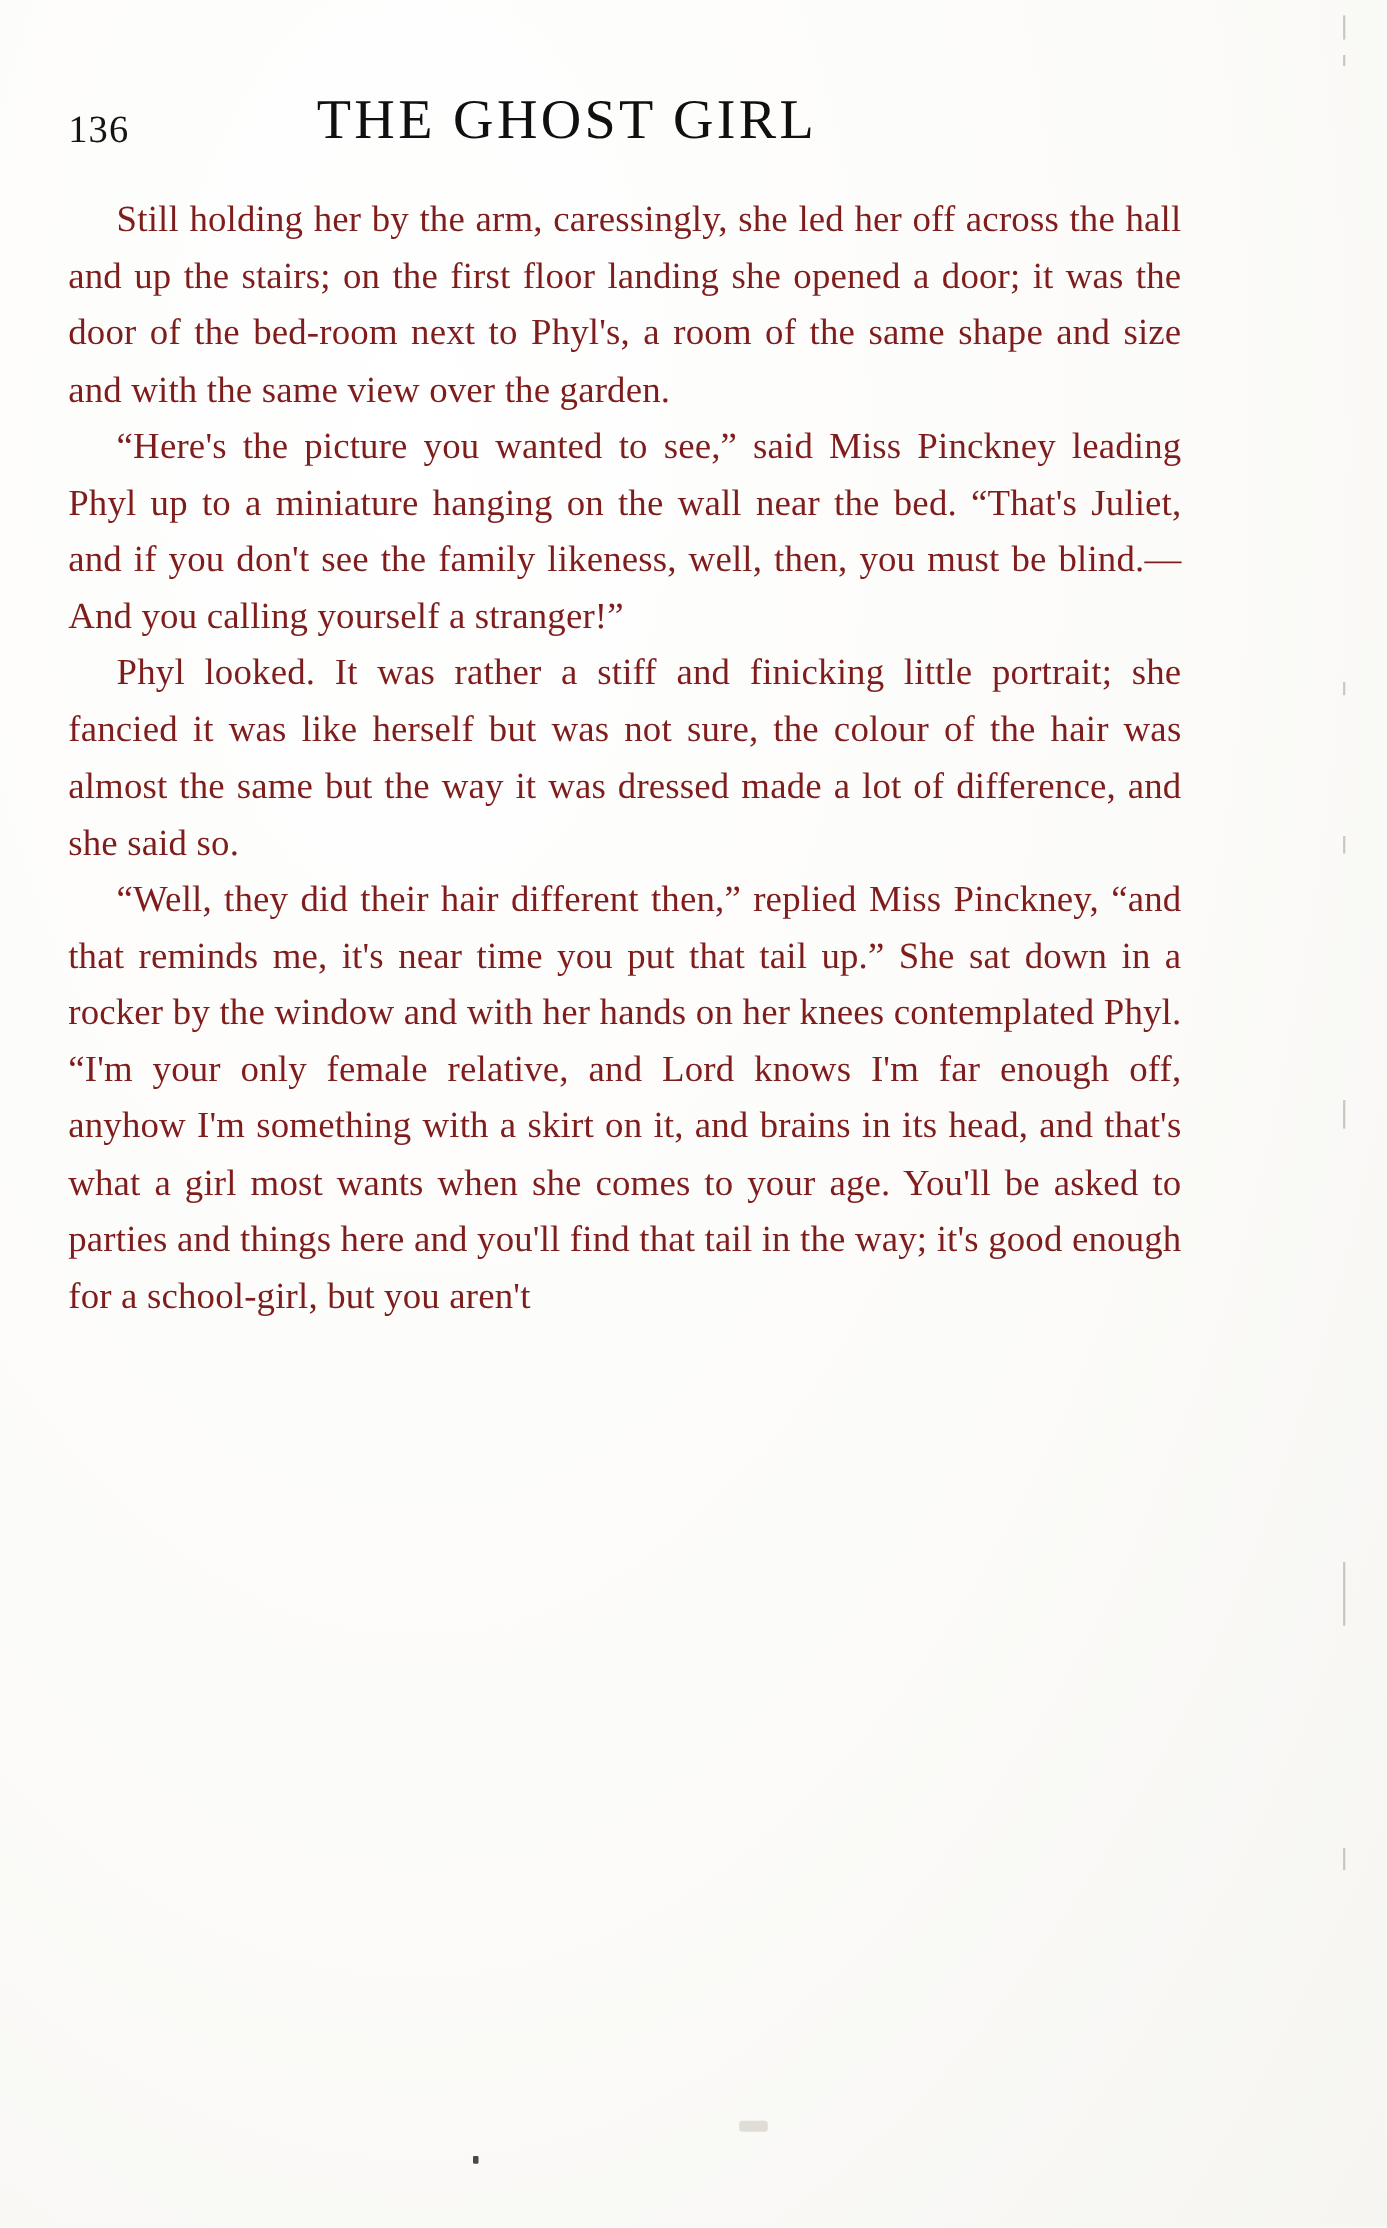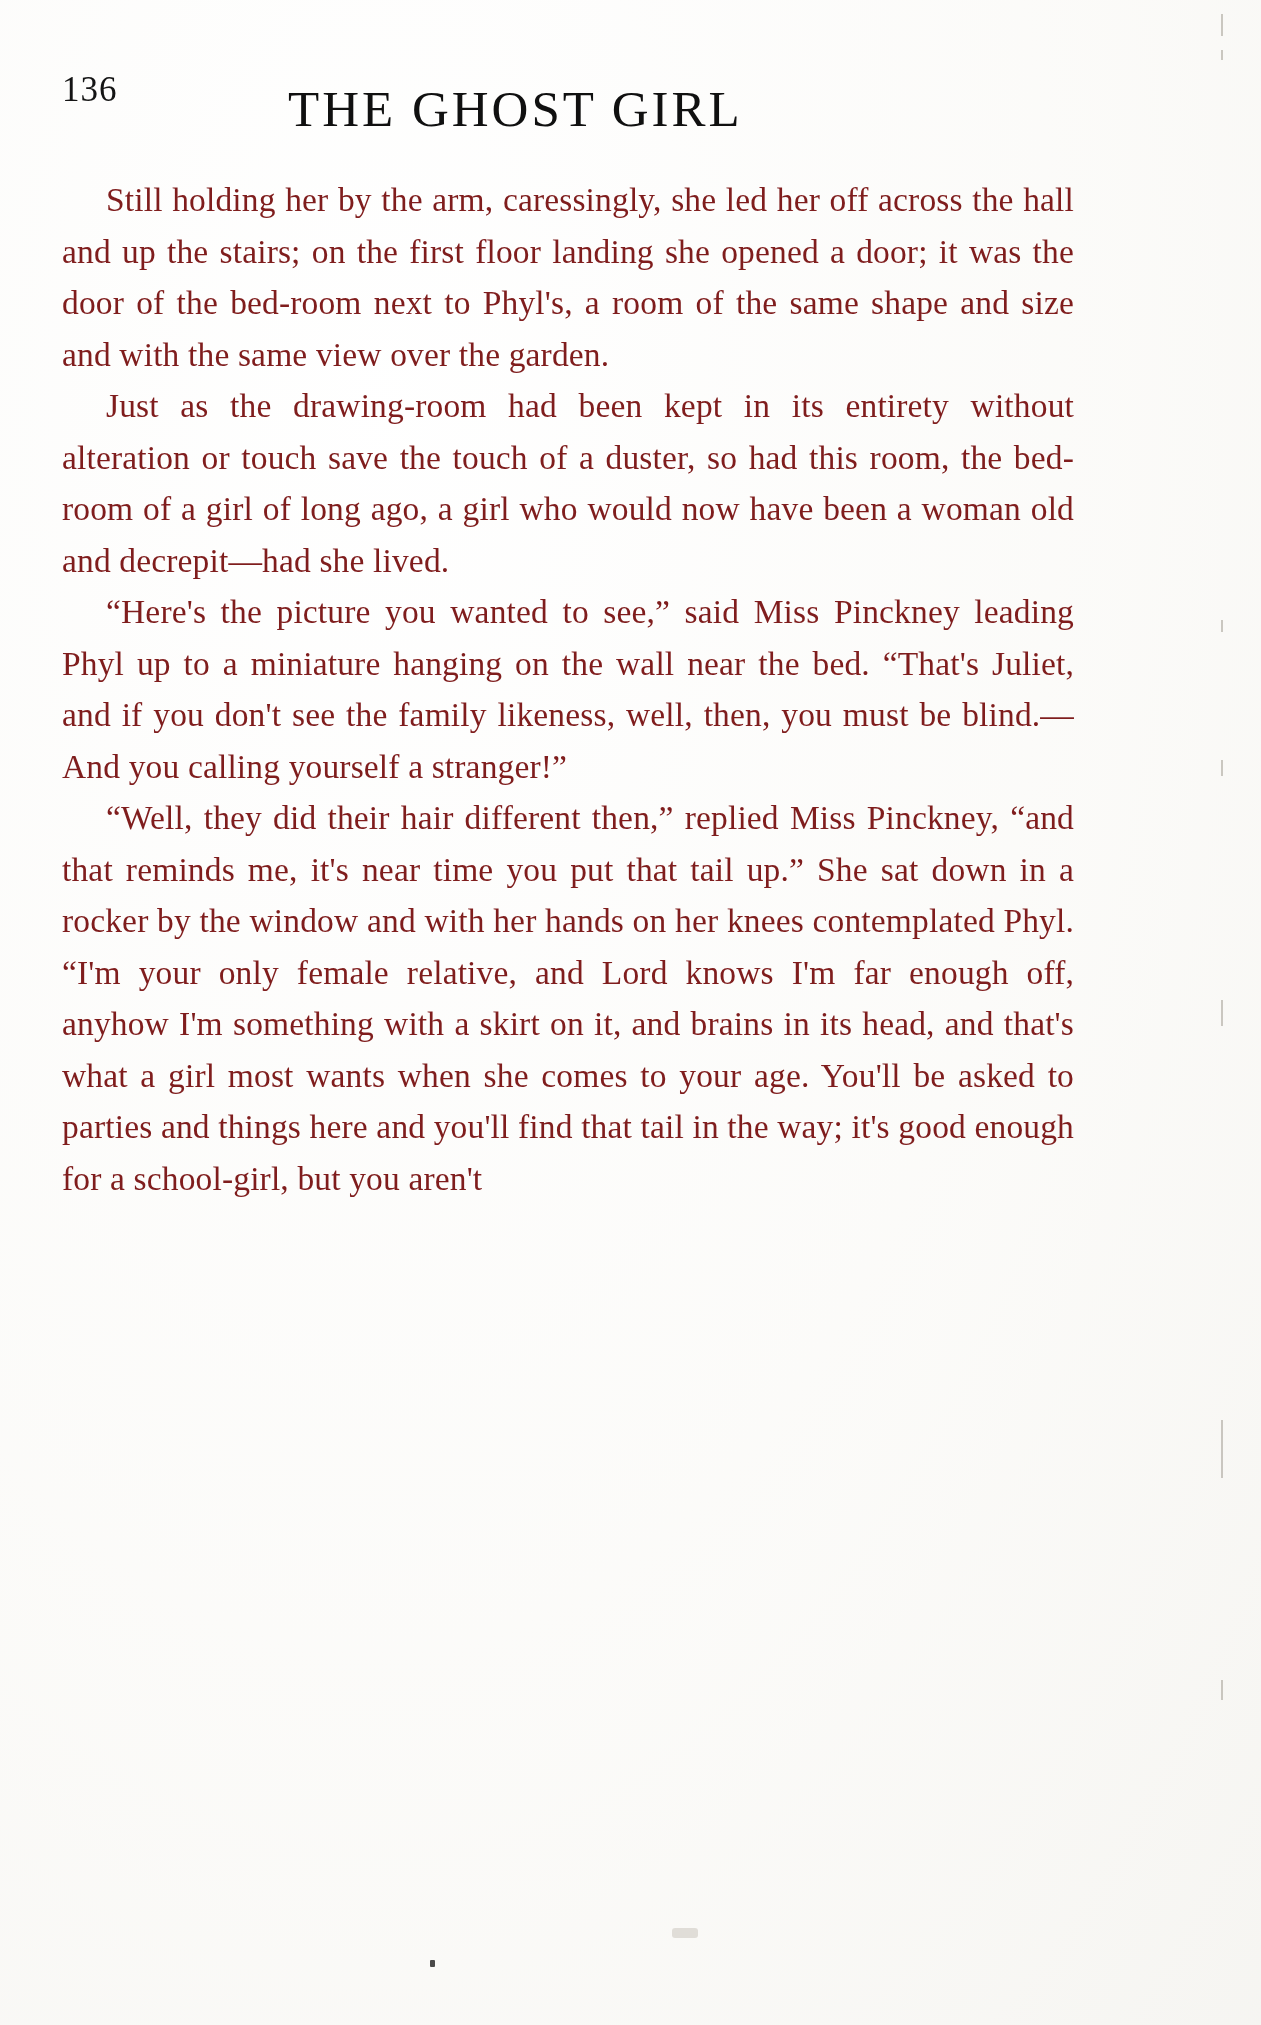--- a/index.html
+++ b/index.html
@@ -37,21 +37,21 @@
     top: 70px;
     width: 1070px;
   }
   .header {
     position: relative;
     height: 70px;
   }
   .folio {
     position: absolute;
     left: 0;
-    top: 0;
+    top: 28px;
     font-size: 35px;
     letter-spacing: 1px;
     font-family: "Liberation Serif", serif;
     color: #141414;
   }
   .running-title {
     position: absolute;
     left: 226px;
     top: 10px;
     font-size: 51px;
@@ -123,22 +123,22 @@
   <div class="paper-tint"></div>
 
   <div class="content">
     <div class="header">
       <div class="folio">136</div>
       <div class="running-title">THE GHOST GIRL</div>
     </div>
 
     <div class="body-text">
       <p>Still holding her by the arm, caressingly, she led her off across the hall and up the stairs; on the first floor landing she opened a door; it was the door of the bed-room next to Phyl's, a room of the same shape and size and with the same view over the garden.</p>
-      <p>Just as the drawing-room had been kept in its entirety without alteration or touch save the touch of a duster, so had this room, the bed-room of a girl of long ago, a girl who would now have been a woman old and decrepit—had she lived.</p>
       <p>“Here's the picture you wanted to see,” said Miss Pinckney leading Phyl up to a miniature hanging on the wall near the bed.  “That's Juliet, and if you don't see the family likeness, well, then, you must be blind.—And you calling yourself a stranger!”</p>
+      <p>Phyl looked.  It was rather a stiff and finicking little portrait; she fancied it was like herself but was not sure, the colour of the hair was almost the same but the way it was dressed made a lot of difference, and she said so.</p>
       <p>“Well, they did their hair different then,” replied Miss Pinckney, “and that reminds me, it's near time you put that tail up.”  She sat down in a rocker by the window and with her hands on her knees contemplated Phyl.  “I'm your only female relative, and Lord knows I'm far enough off, anyhow I'm something with a skirt on it, and brains in its head, and that's what a girl most wants when she comes to your age.  You'll be asked to parties and things here and you'll find that tail in the way; it's good enough for a school-girl, but you aren't</p>
     </div>
   </div>
 
   <div class="margin-marks">
     <span class="mk1"></span>
     <span class="mk2"></span>
     <span class="mk3"></span>
     <span class="mk4"></span>
     <span class="mk5"></span>

